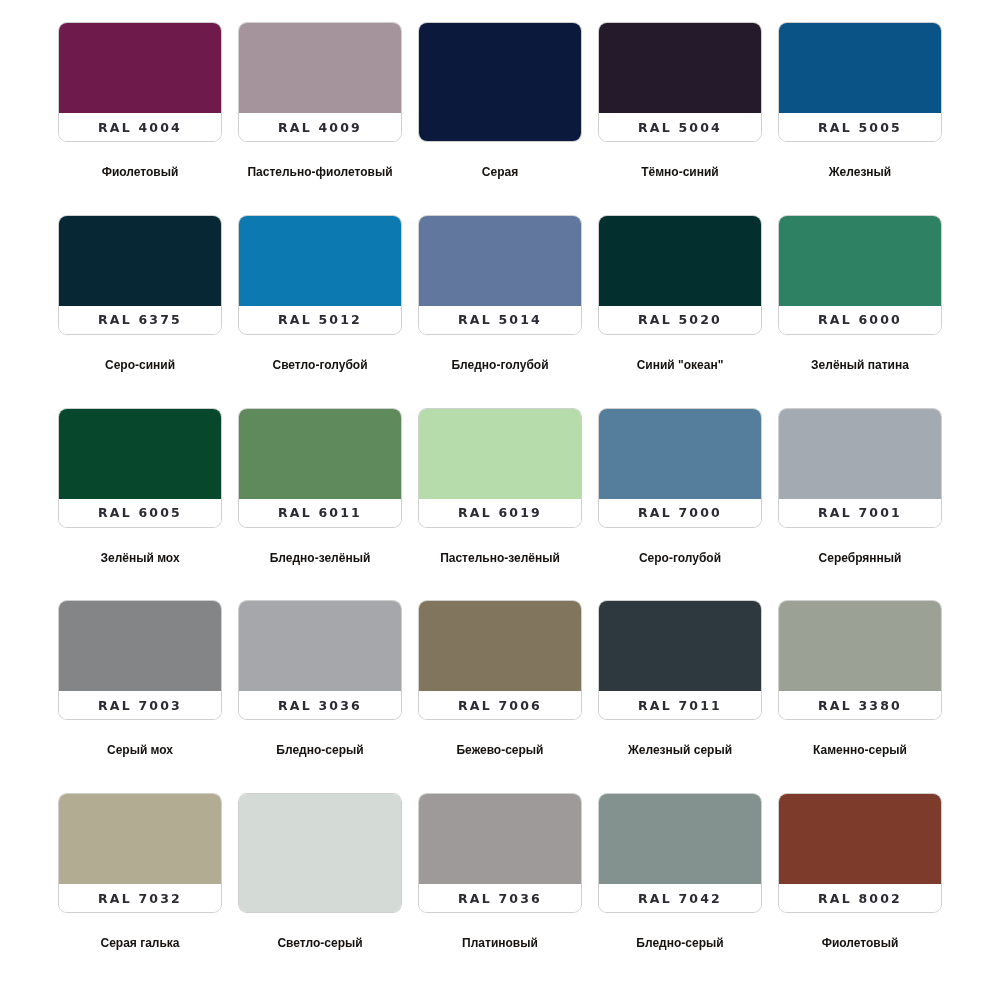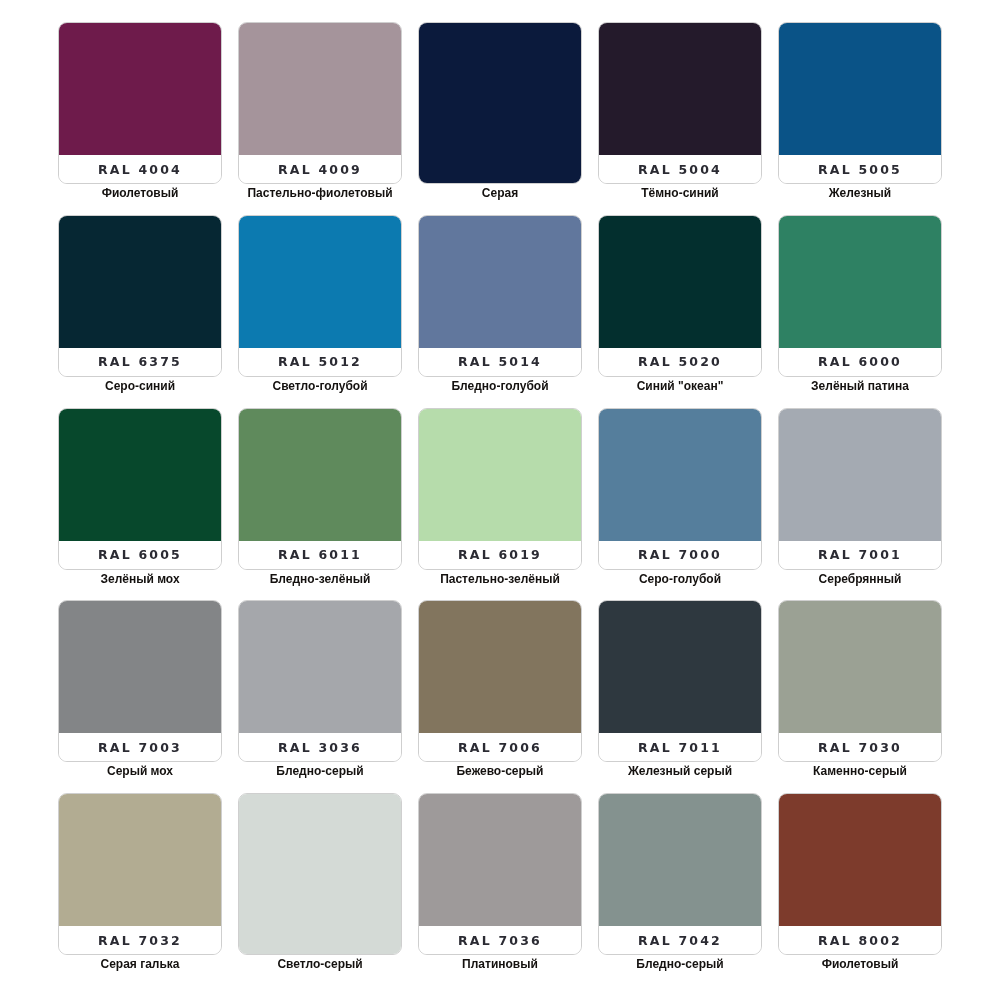--- a/index.html
+++ b/index.html
@@ -33,21 +33,21 @@
     flex-direction: column;
     align-items: stretch;
   }
 
   
   .color-card {
     border: 1px solid #cfcfcf;
     border-radius: 9px;
     background: #ffffff;
     box-sizing: border-box;
-    height: 162px;
+    height: 120px;
     display: flex;
     flex-direction: column;
     overflow: hidden;
   }
 
   .swatch {
     flex: 1 1 auto;
     border-radius: 8px 8px 0 0;
     margin: -1px -1px 0 -1px;
   }
@@ -68,21 +68,21 @@
     letter-spacing: 2.2px;
     white-space: nowrap;
   }
 
   .color-name {
     text-align: center;
     font-family: "Liberation Sans", "DejaVu Sans", sans-serif;
     font-size: 12px;
     font-weight: bold;
     color: #14110f;
-    margin-top: 3px;
+    margin-top: 24px;
     line-height: 1.1;
     white-space: nowrap;
   }
 </style>
 </head>
 <body>
 
 <div id="palette-grid">
     <div class="color-cell">
       <div class="color-card">
@@ -249,21 +249,21 @@
         <div class="code-band">
           <span class="ral-code">RAL 7011</span>
         </div>
       </div>
       <div class="color-name">Железный серый</div>
     </div>
     <div class="color-cell">
       <div class="color-card">
         <div class="swatch" title="RAL 7030" style="background: rgb(155, 161, 148);"></div>
         <div class="code-band">
-          <span class="ral-code">RAL 7030</span>
+          <span class="ral-code">RAL 3380</span>
         </div>
       </div>
       <div class="color-name">Каменно-серый</div>
     </div>
     <div class="color-cell">
       <div class="color-card">
         <div class="swatch" title="RAL 7032" style="background: rgb(178, 172, 146);"></div>
         <div class="code-band">
           <span class="ral-code">RAL 7032</span>
         </div>

